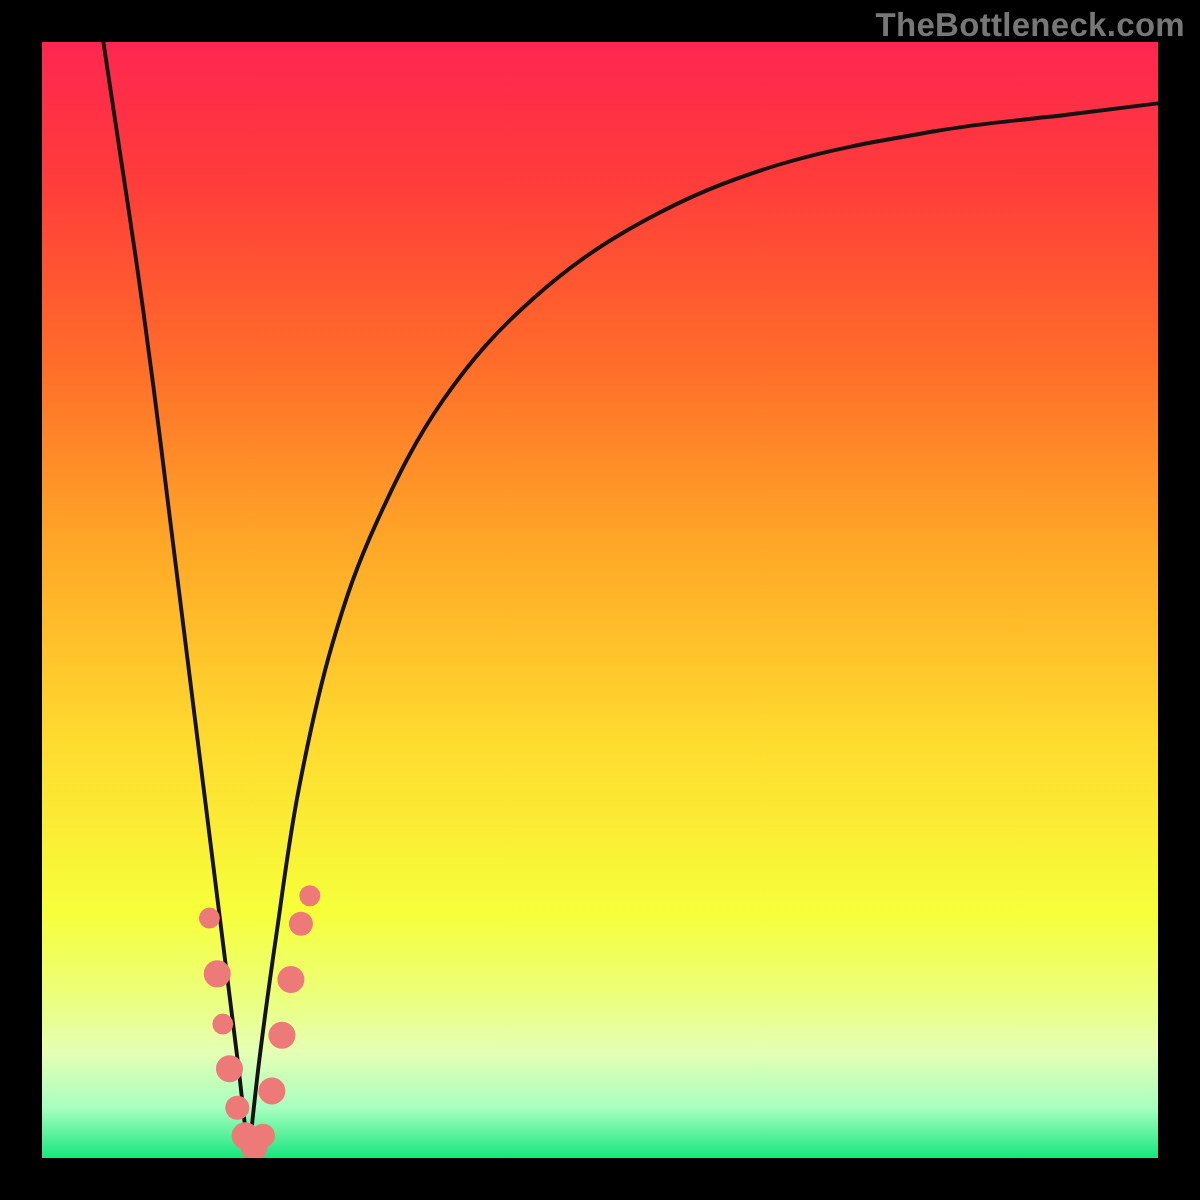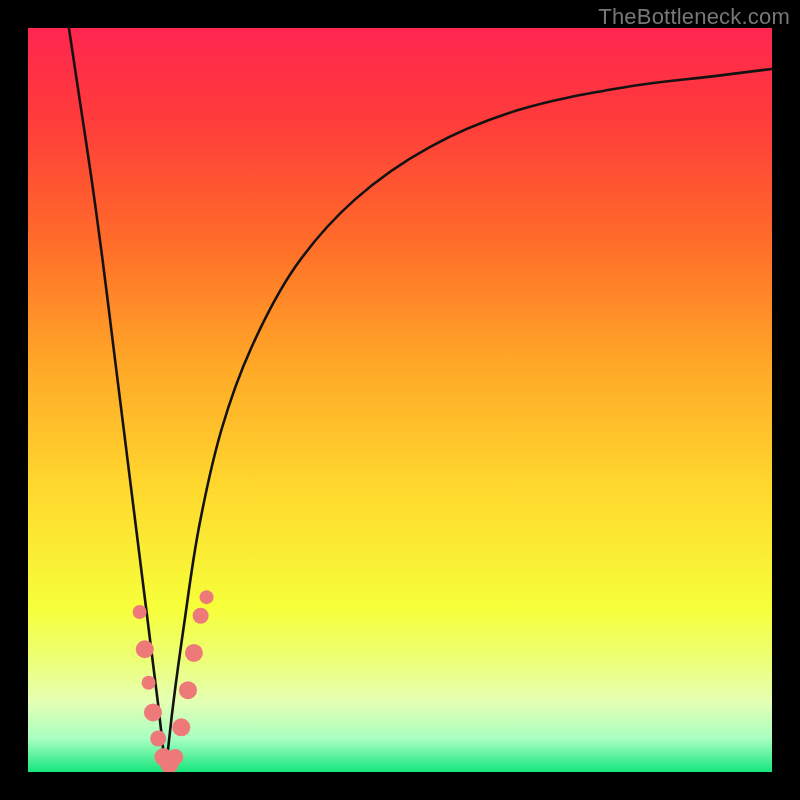--- a/index.html
+++ b/index.html
@@ -33,21 +33,21 @@
     width: 744px;
     height: 744px;
     pointer-events: none;
   }
   .watermark {
     position: absolute;
     top: 4px;
     right: 10px;
     color: #777;
     font-size: 22px;
-    font-weight: 400;
+    font-weight: 700;
     letter-spacing: 0.2px;
   }
 </style>
 </head>
 <body>
 
 <div class="frame">
   <svg class="gradient" viewBox="0 0 744 744" preserveAspectRatio="none">
     <defs>
       <linearGradient id="bg" x1="0" y1="0" x2="0" y2="1">

